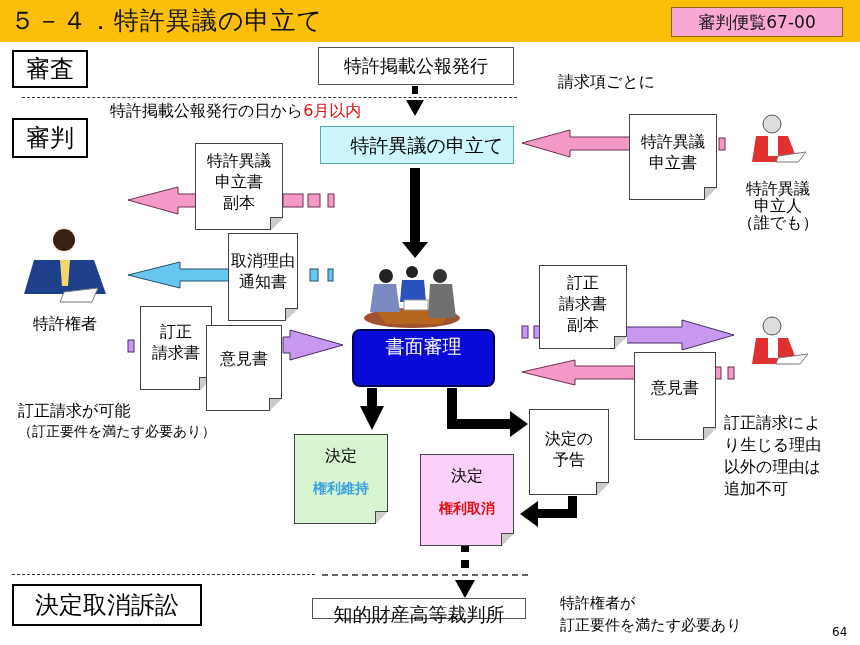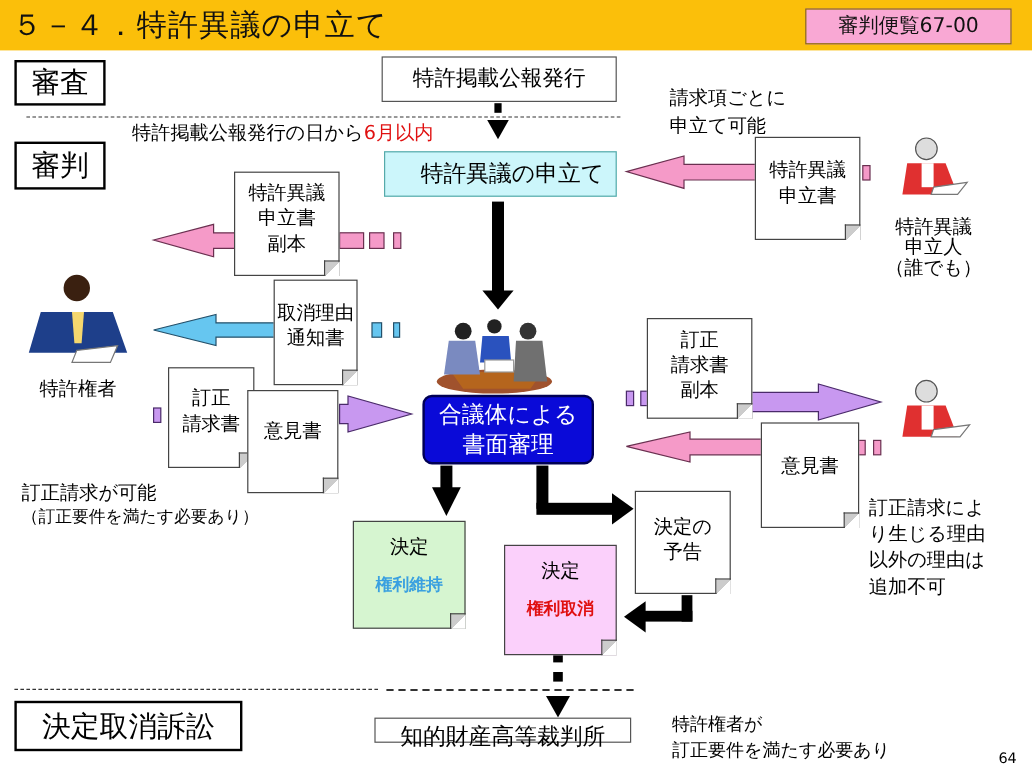--- a/index.html
+++ b/index.html
@@ -37,21 +37,20 @@
 <div class="abs box" style="left:318px;top:47px;width:196px;height:38px;line-height:36px;font-size:18px;">特許掲載公報発行</div>
 
 <div class="abs note" style="left:110px;top:101px;font-size:16px;">
   <span>特許掲載公報発行の日から</span><span style="color:#e01010;">6月以内</span>
 </div>
 
 <div class="abs box" style="left:320px;top:126px;width:194px;height:38px;line-height:36px;font-size:19px;background:#ccf6fb;border-color:#5aa;padding-left:20px;">特許異議の申立て</div>
 
 <div class="abs note" style="left:558px;top:70px;font-size:16px;line-height:23px;">
   <div>請求項ごとに</div>
-  <div>申立て可能</div>
 </div>
 
 <svg class="ov" width="860" height="645">
 
   <rect x="412" y="86" width="6" height="8" fill="#000"></rect>
   <polygon points="406,100 424,100 415,116" fill="#000"></polygon>
 
   <g>
     <polygon points="522,143 570,130 570,137 630,137 630,150 570,150 570,157" fill="#f59ac8" stroke="#6a3050" stroke-width="1"></polygon>
     <rect x="719" y="138" width="6" height="12" fill="#f59ac8" stroke="#6a3050" stroke-width="1"></rect>
@@ -146,21 +145,20 @@
   <circle cx="30" cy="14" r="7" fill="#222"></circle>
   <polygon points="18,22 40,22 44,50 14,50" fill="#7a8ac0"></polygon>
   <circle cx="56" cy="10" r="6" fill="#222"></circle>
   <polygon points="46,18 68,18 70,40 44,40" fill="#2a52be"></polygon>
   <circle cx="84" cy="14" r="7" fill="#333"></circle>
   <polygon points="74,22 96,22 100,56 72,56" fill="#707070"></polygon>
   <rect x="48" y="38" width="24" height="10" fill="#fff" stroke="#999"></rect>
 </svg>
 
 <div class="abs" style="left:352px;top:329px;width:143px;height:58px;background:#0a0ad8;border:2px solid #000055;border-radius:8px;box-sizing:border-box;color:#fff;text-align:center;font-size:19px;line-height:25px;padding-top:3px;">
-  <div>合議体による</div>
   <div>書面審理</div>
 </div>
 
 <div class="abs doc" style="left:539px;top:265px;width:88px;height:84px;padding-top:6px;">
   <div>訂正</div>
   <div>請求書</div>
   <div>副本</div>
 </div>
 
 <div class="abs doc" style="left:634px;top:352px;width:82px;height:88px;padding-top:24px;">意見書</div>

